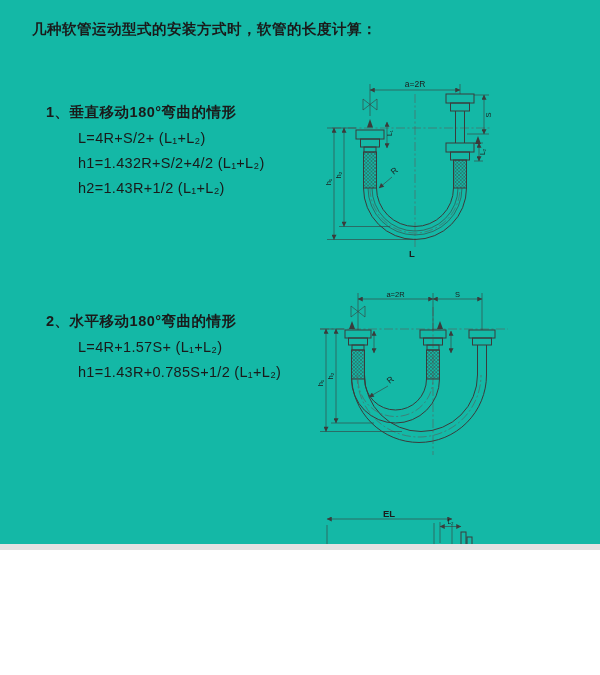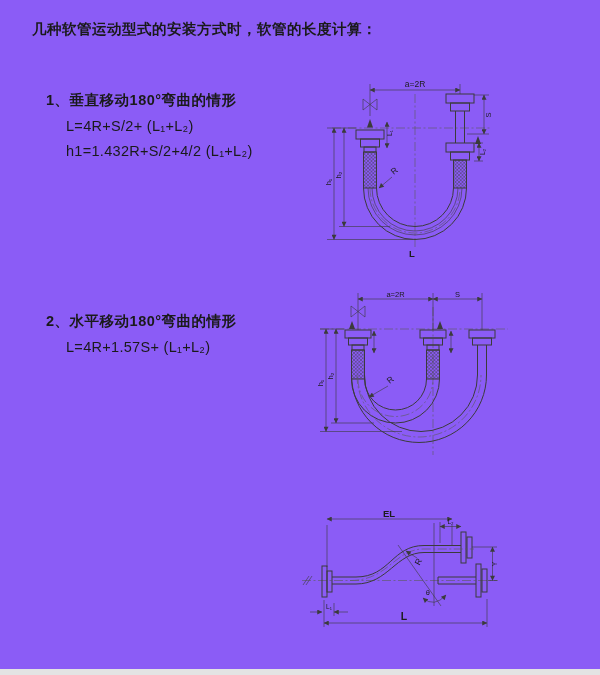--- a/index.html
+++ b/index.html
@@ -1,42 +1,43 @@
 <!DOCTYPE html>
 <html><head>
 <meta charset="utf-8">
 <style>
   html,body{margin:0;padding:0;background:#ffffff;}
-  .page{position:relative;width:600px;height:675px;background:#8b5cf6;overflow:hidden;
+  .page{position:relative;width:600px;height:550px;background:#14b8a6;overflow:hidden;
         font-family:"Liberation Sans","DejaVu Sans",sans-serif;color:#1a1a1a;}
   .title{position:absolute;left:32px;top:20px;font-size:14.5px;font-weight:bold;letter-spacing:.5px;}
   .sec{position:absolute;left:46px;}
   .heading{font-size:14.5px;font-weight:bold;letter-spacing:.5px;line-height:17px;margin:0 0 9px 0;}
-  .formula{font-size:14.5px;line-height:16px;margin:0 0 9px 20px;letter-spacing:.3px;}
+  .formula{font-size:14.5px;line-height:16px;margin:0 0 9px 32px;letter-spacing:.3px;}
   svg.diag{position:absolute;}
   .diag path,.diag line,.diag rect,.diag polygon,.diag polyline{stroke:#3b3b3b;fill:none;stroke-width:1;}
   .diag .thin{stroke-width:.6;}
   .diag .cl{stroke-width:.6;stroke:#5a5a5a;stroke-dasharray:9 2.5 2 2.5;}
   .diag .fil{fill:#3b3b3b;stroke:none;}
   .diag text{stroke:none;fill:#1c1c1c;font-family:"Liberation Sans","DejaVu Sans",sans-serif;}
   .t6{font-size:6.5px;}.t7{font-size:7.5px;}.t8{font-size:8.5px;}.t9{font-size:9.5px;font-weight:bold;}
   .t10{font-size:10.5px;font-weight:bold;}
   .edge{position:absolute;left:0;bottom:0;width:600px;height:6px;background:#e3e3e3;}
 </style>
 </head>
 <body>
 
 <div class="page">
 
   <div class="title">几种软管运动型式的安装方式时，软管的长度计算：</div>
 
-  <section class="sec" style="top:92px">
+  <section class="sec" style="top:104px">
     <div class="heading">1、垂直移动180°弯曲的情形</div>
     <div class="formula">L=4R+S/2+ (L₁+L₂)</div>
     <div class="formula">h1=1.432R+S/2+4/2 (L₁+L₂)</div>
+    <div class="formula">h2=1.43R+1/2 (L₁+L₂)</div>
   </section>
 
   <svg class="diag" style="left:312px;top:70px" width="285" height="195" viewBox="0 0 285 195">
     <defs>
       <marker id="ar1" viewBox="0 0 10 10" refX="9.5" refY="5" markerWidth="7" markerHeight="5" markerUnits="userSpaceOnUse" orient="auto-start-reverse">
         <path class="fil" d="M0,0 L10,5 L0,10 z"></path>
       </marker>
       <pattern id="br1" width="3.5" height="3.5" patternUnits="userSpaceOnUse">
         <path d="M0,0 L3.5,3.5 M3.5,0 L0,3.5" style="stroke-width:.45"></path>
       </pattern>
@@ -99,20 +100,21 @@
 
     <line class="thin" x1="80" y1="107" x2="67" y2="118" marker-end="url(#ar1)"></line>
     <text class="t8" transform="translate(84,103) rotate(-40)" text-anchor="middle">R</text>
 
     <text class="t9" x="100" y="187" text-anchor="middle">L</text>
   </svg>
 
   <section class="sec" style="top:313px">
     <div class="heading">2、水平移动180°弯曲的情形</div>
     <div class="formula">L=4R+1.57S+ (L₁+L₂)</div>
+    <div class="formula">h1=1.43R+0.785S+1/2 (L₁+L₂)</div>
   </section>
 
   <svg class="diag" style="left:312px;top:283px" width="285" height="185" viewBox="0 0 285 185">
     <defs>
       <marker id="ar2" viewBox="0 0 10 10" refX="9.5" refY="5" markerWidth="7" markerHeight="5" markerUnits="userSpaceOnUse" orient="auto-start-reverse">
         <path class="fil" d="M0,0 L10,5 L0,10 z"></path>
       </marker>
       <pattern id="br2" width="3.5" height="3.5" patternUnits="userSpaceOnUse">
         <path d="M0,0 L3.5,3.5 M3.5,0 L0,3.5" style="stroke-width:.45"></path>
       </pattern>

